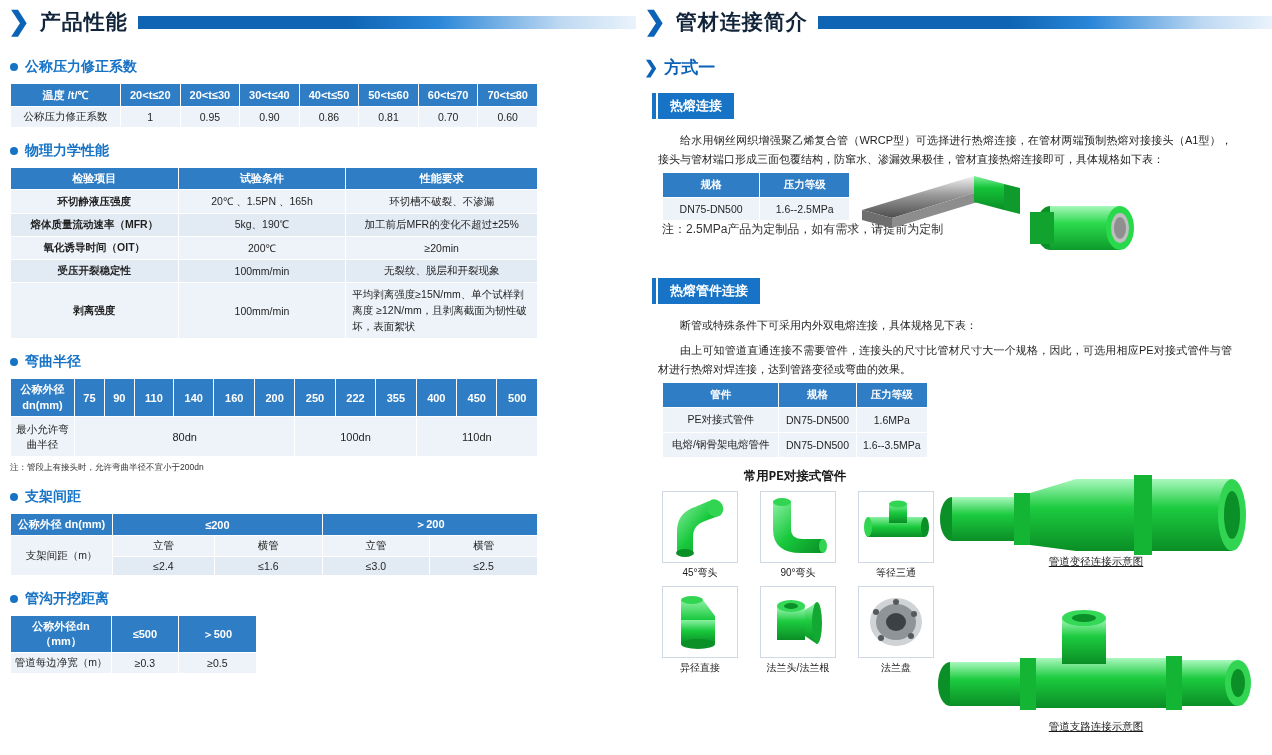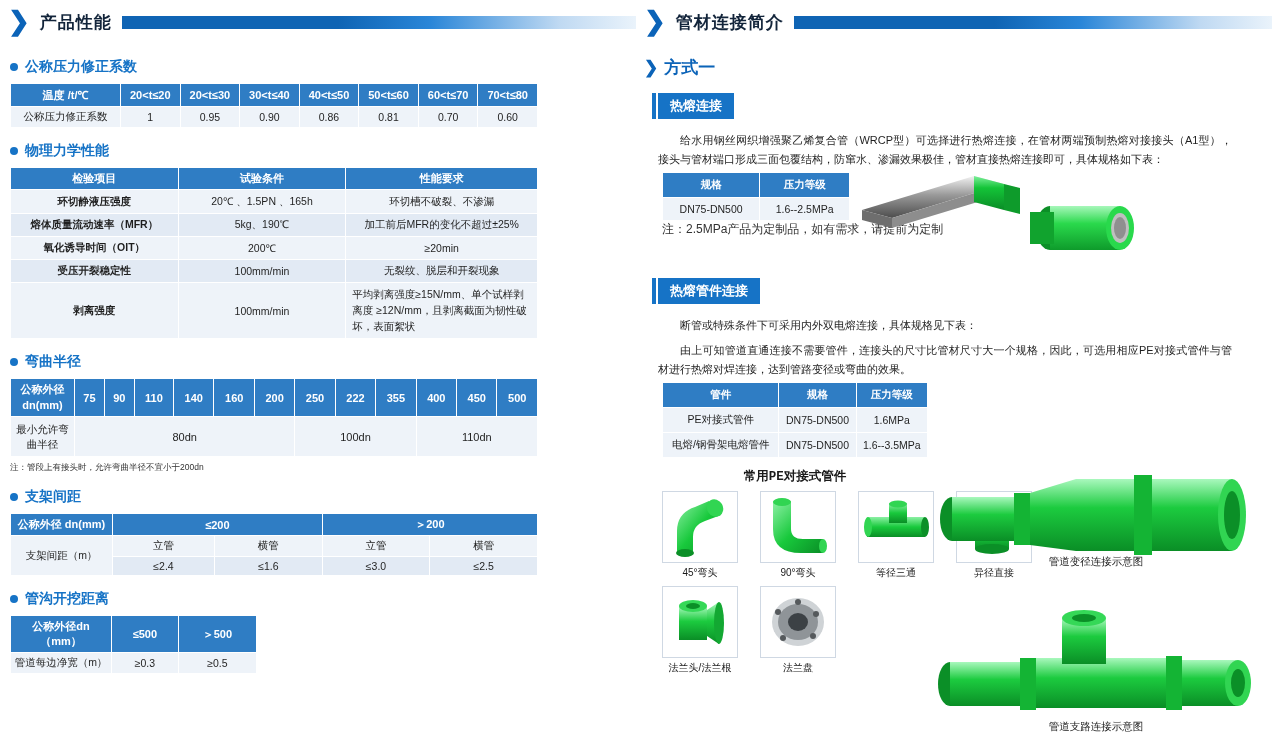--- a/index.html
+++ b/index.html
@@ -16,21 +16,21 @@
   .col-left { width:636px; position:relative; padding:0 0 0 0; }
   .col-right { width:636px; position:relative; }
 
   
   .banner { display:flex; align-items:center; height:44px; padding-left:8px; }
   .banner .chev {
     color:#0b63b8; font-size:26px; font-weight:bold; line-height:1;
     margin-right:10px; font-family:"Liberation Serif", serif;
   }
   .banner .btitle {
-    font-size:17px; font-weight:bold; color:#12243a; letter-spacing:1px;
+    font-size:21px; font-weight:bold; color:#12243a; letter-spacing:1px;
     white-space:nowrap;
   }
   .banner .bbar {
     margin-left:10px; height:13px; flex:1;
     background:linear-gradient(90deg,#0f64b4 0%, #0f64b4 42%, #2a86d8 60%, #bfd9f2 85%, #eaf3fb 100%);
   }
 
   
   .bullet-head { display:flex; align-items:center; margin:14px 0 7px 10px; }
   .bullet-head .dot {
@@ -104,32 +104,32 @@
   #t-fittings th, #t-fittings td { font-size:10.5px; padding:5px 2px; }
   .note2 { font-size:12px; color:#333; margin:0 0 0 26px; }
 
   
   .gallery-title {
     text-align:center; font-size:12.5px; font-weight:bold; color:#1a1a1a;
     margin:10px 0 6px 0; width:266px; margin-left:26px;font-family:Liberation Mono, monospace;
   }
   .grid {
     width:266px; margin-left:26px; display:grid;
-    grid-template-columns:repeat(4, 1fr); gap:6px 22px;
+    grid-template-columns:repeat(3, 1fr); gap:6px 22px;
   }
   .cell { width:100%; }
   .cell .box {
     height:72px; border:1px solid #cfd8e3; background:#fff;
     display:flex; align-items:center; justify-content:center;
   }
   .cell .cap { text-align:center; font-size:10px; margin-top:3px; color:#1a1a1a; }
 
   
   .illus { position:absolute; }
-  .cap-center { text-align:center; font-size:10.5px; color:#1a1a1a; }
+  .cap-center { text-align:center; font-size:10.5px; color:#1a1a1a;text-decoration:underline; }
   svg { display:block; }
 </style>
 </head>
 <body>
 
 <div class="page">
 
   <div class="col-left">
 
     <div class="banner">

